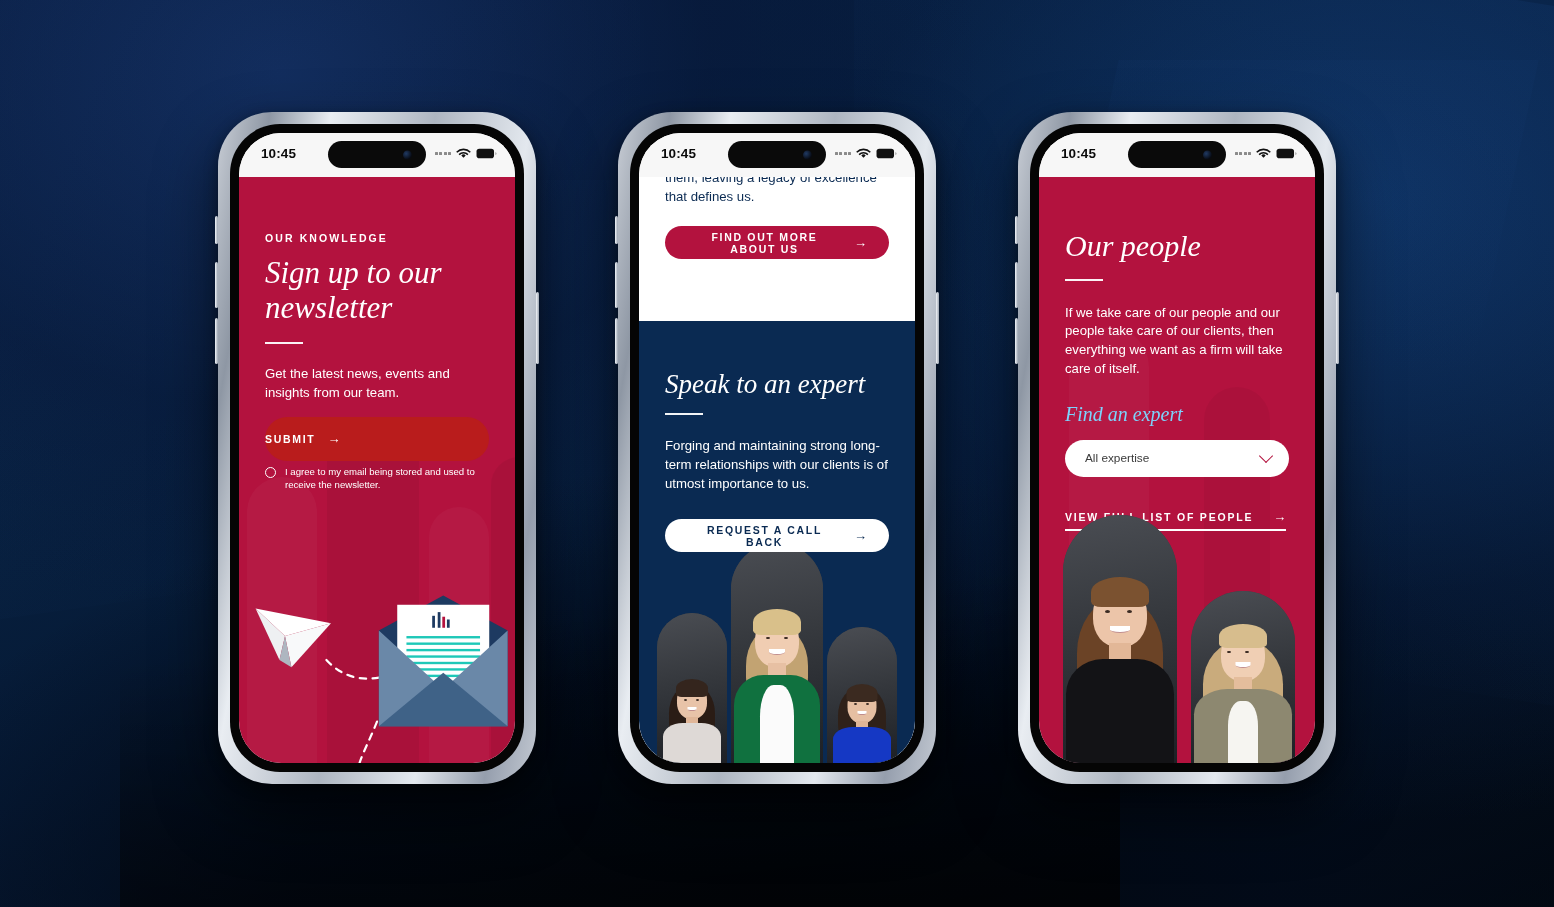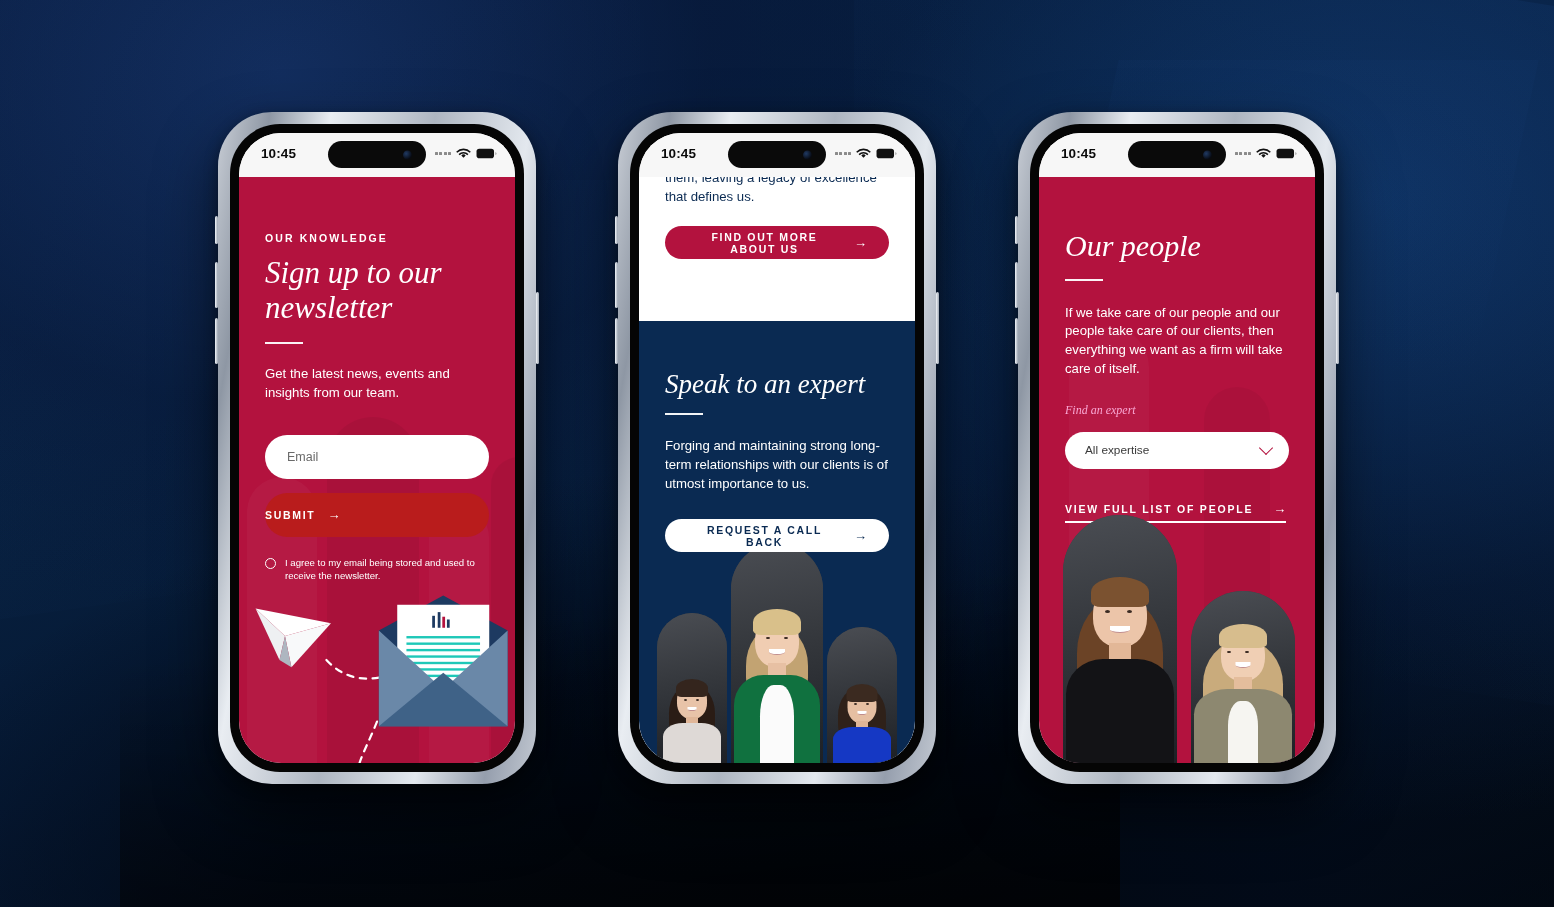--- a/index.html
+++ b/index.html
@@ -129,21 +129,21 @@
   .text-link .arw { font-size: 13px; letter-spacing: 0; font-weight: 400; }
 
   .field {
     width: 100%; height: 44px; border: none; border-radius: 999px;
     background: #fff; padding: 0 22px;
     font-size: 12.5px; color: #2a2a2a;
     font-family: "Liberation Sans", sans-serif;
   }
   .field::placeholder { color: #6a6a6a; }
 
-  .consent { display: flex; align-items: flex-start; gap: 9px; margin-top: 19px; }
+  .consent { display: flex; align-items: flex-start; gap: 9px; margin-top: 4px; }
   .radio {
     flex: 0 0 auto; width: 11px; height: 11px; margin-top: 2px;
     border: 1.4px solid #fff; border-radius: 50%; background: transparent; cursor: pointer;
   }
   .consent-text { font-size: 9.6px; line-height: 1.38; color: #fff; }
 
   .select-wrap { position: relative; width: 100%; }
   .select-box {
     width: 100%; height: 37px; border: none; border-radius: 999px;
     background: #fff; padding: 0 40px 0 20px;
@@ -229,23 +229,20 @@
           <div style="position:absolute;left:190px;top:330px;width:60px;bottom:0;background:rgba(255,255,255,.03);border-radius:34px 34px 0 0;"></div>
           <div style="position:absolute;left:252px;top:280px;width:56px;bottom:0;background:rgba(0,0,0,.05);border-radius:30px 30px 0 0;"></div>
         </div>
 
         <div style="position:relative;padding:55px 26px 0 26px;">
           <div class="eyebrow">OUR KNOWLEDGE</div>
           <h1 class="display" style="font-size:31px;margin-top:12px;max-width:220px;">Sign up to our newsletter</h1>
           <div class="rule" style="margin-top:17px;"></div>
           <p class="body-copy" style="margin-top:21px;max-width:230px;">Get the latest news, events and insights from our team.</p>
 
-          <div style="margin-top:32px;">
-            <input class="field" type="email" placeholder="Email" style="">
-          </div>
           <button class="pill pill-navy" style="width:100%;height:44px;margin-top:14px;">
             <span>SUBMIT</span>
             <span class="arw">→</span>
           </button>
 
           <div class="consent">
             <span class="radio"></span>
             <span class="consent-text">I agree to my email being stored and used to receive the newsletter.</span>
           </div>
         </div>
@@ -430,21 +427,21 @@
         <div style="position:absolute;inset:0;">
           <div style="position:absolute;left:30px;top:150px;width:80px;bottom:0;background:rgba(255,255,255,.03);border-radius:44px 44px 0 0;"></div>
           <div style="position:absolute;left:165px;top:210px;width:66px;bottom:0;background:rgba(0,0,0,.045);border-radius:36px 36px 0 0;"></div>
         </div>
 
         <div style="position:relative;padding:52px 26px 0 26px;">
           <h2 class="display" style="font-size:30px;">Our people</h2>
           <div class="rule" style="margin-top:16px;"></div>
           <p class="body-copy" style="margin-top:23px;max-width:250px;">If we take care of our people and our people take care of our clients, then everything we want as a firm will take care of itself.</p>
 
-          <div style="font-family:'Liberation Serif',serif;font-style:italic;font-size:12px;color:#f9a8d4;margin-top:24px;">Find an expert</div>
+          <div style="font-family:'Liberation Serif',serif;font-style:italic;font-size:20px;color:#7dd3fc;margin-top:24px;">Find an expert</div>
 
           <div class="select-wrap" style="margin-top:14px;">
             <div class="select-box">
               <span>All expertise</span>
             </div>
             <span class="chev"></span>
           </div>
 
           <div style="margin-top:30px;">
             <span class="text-link">

